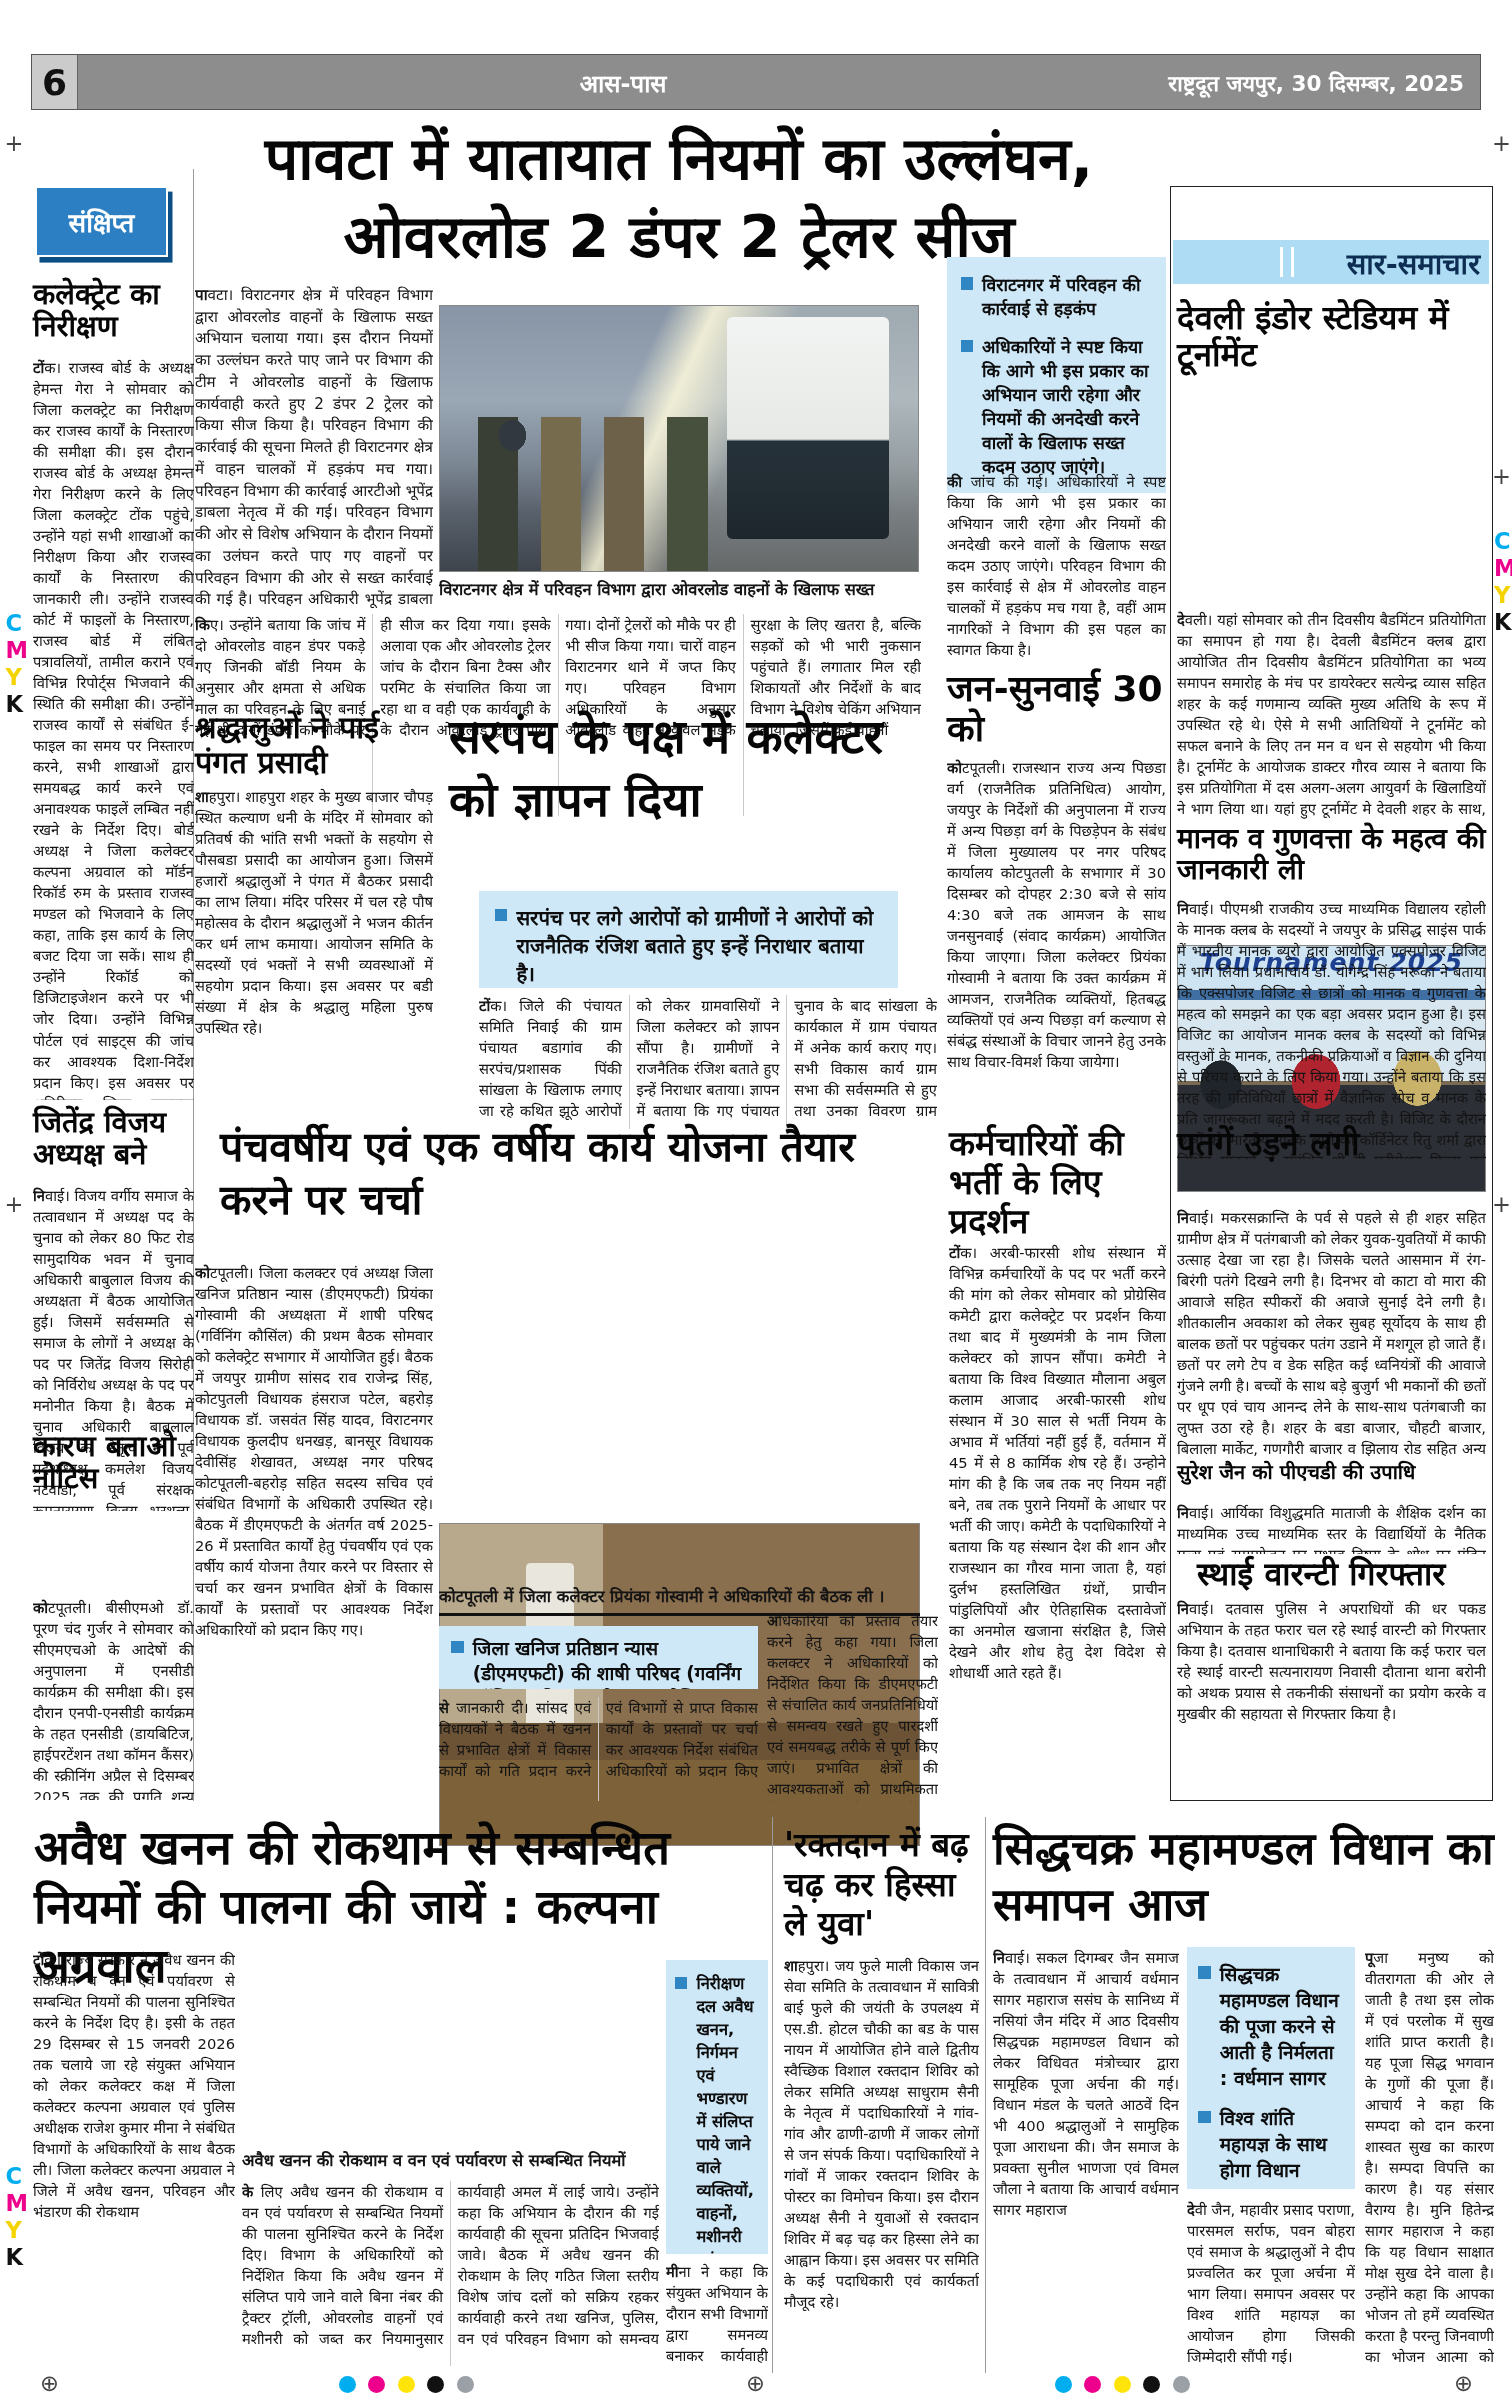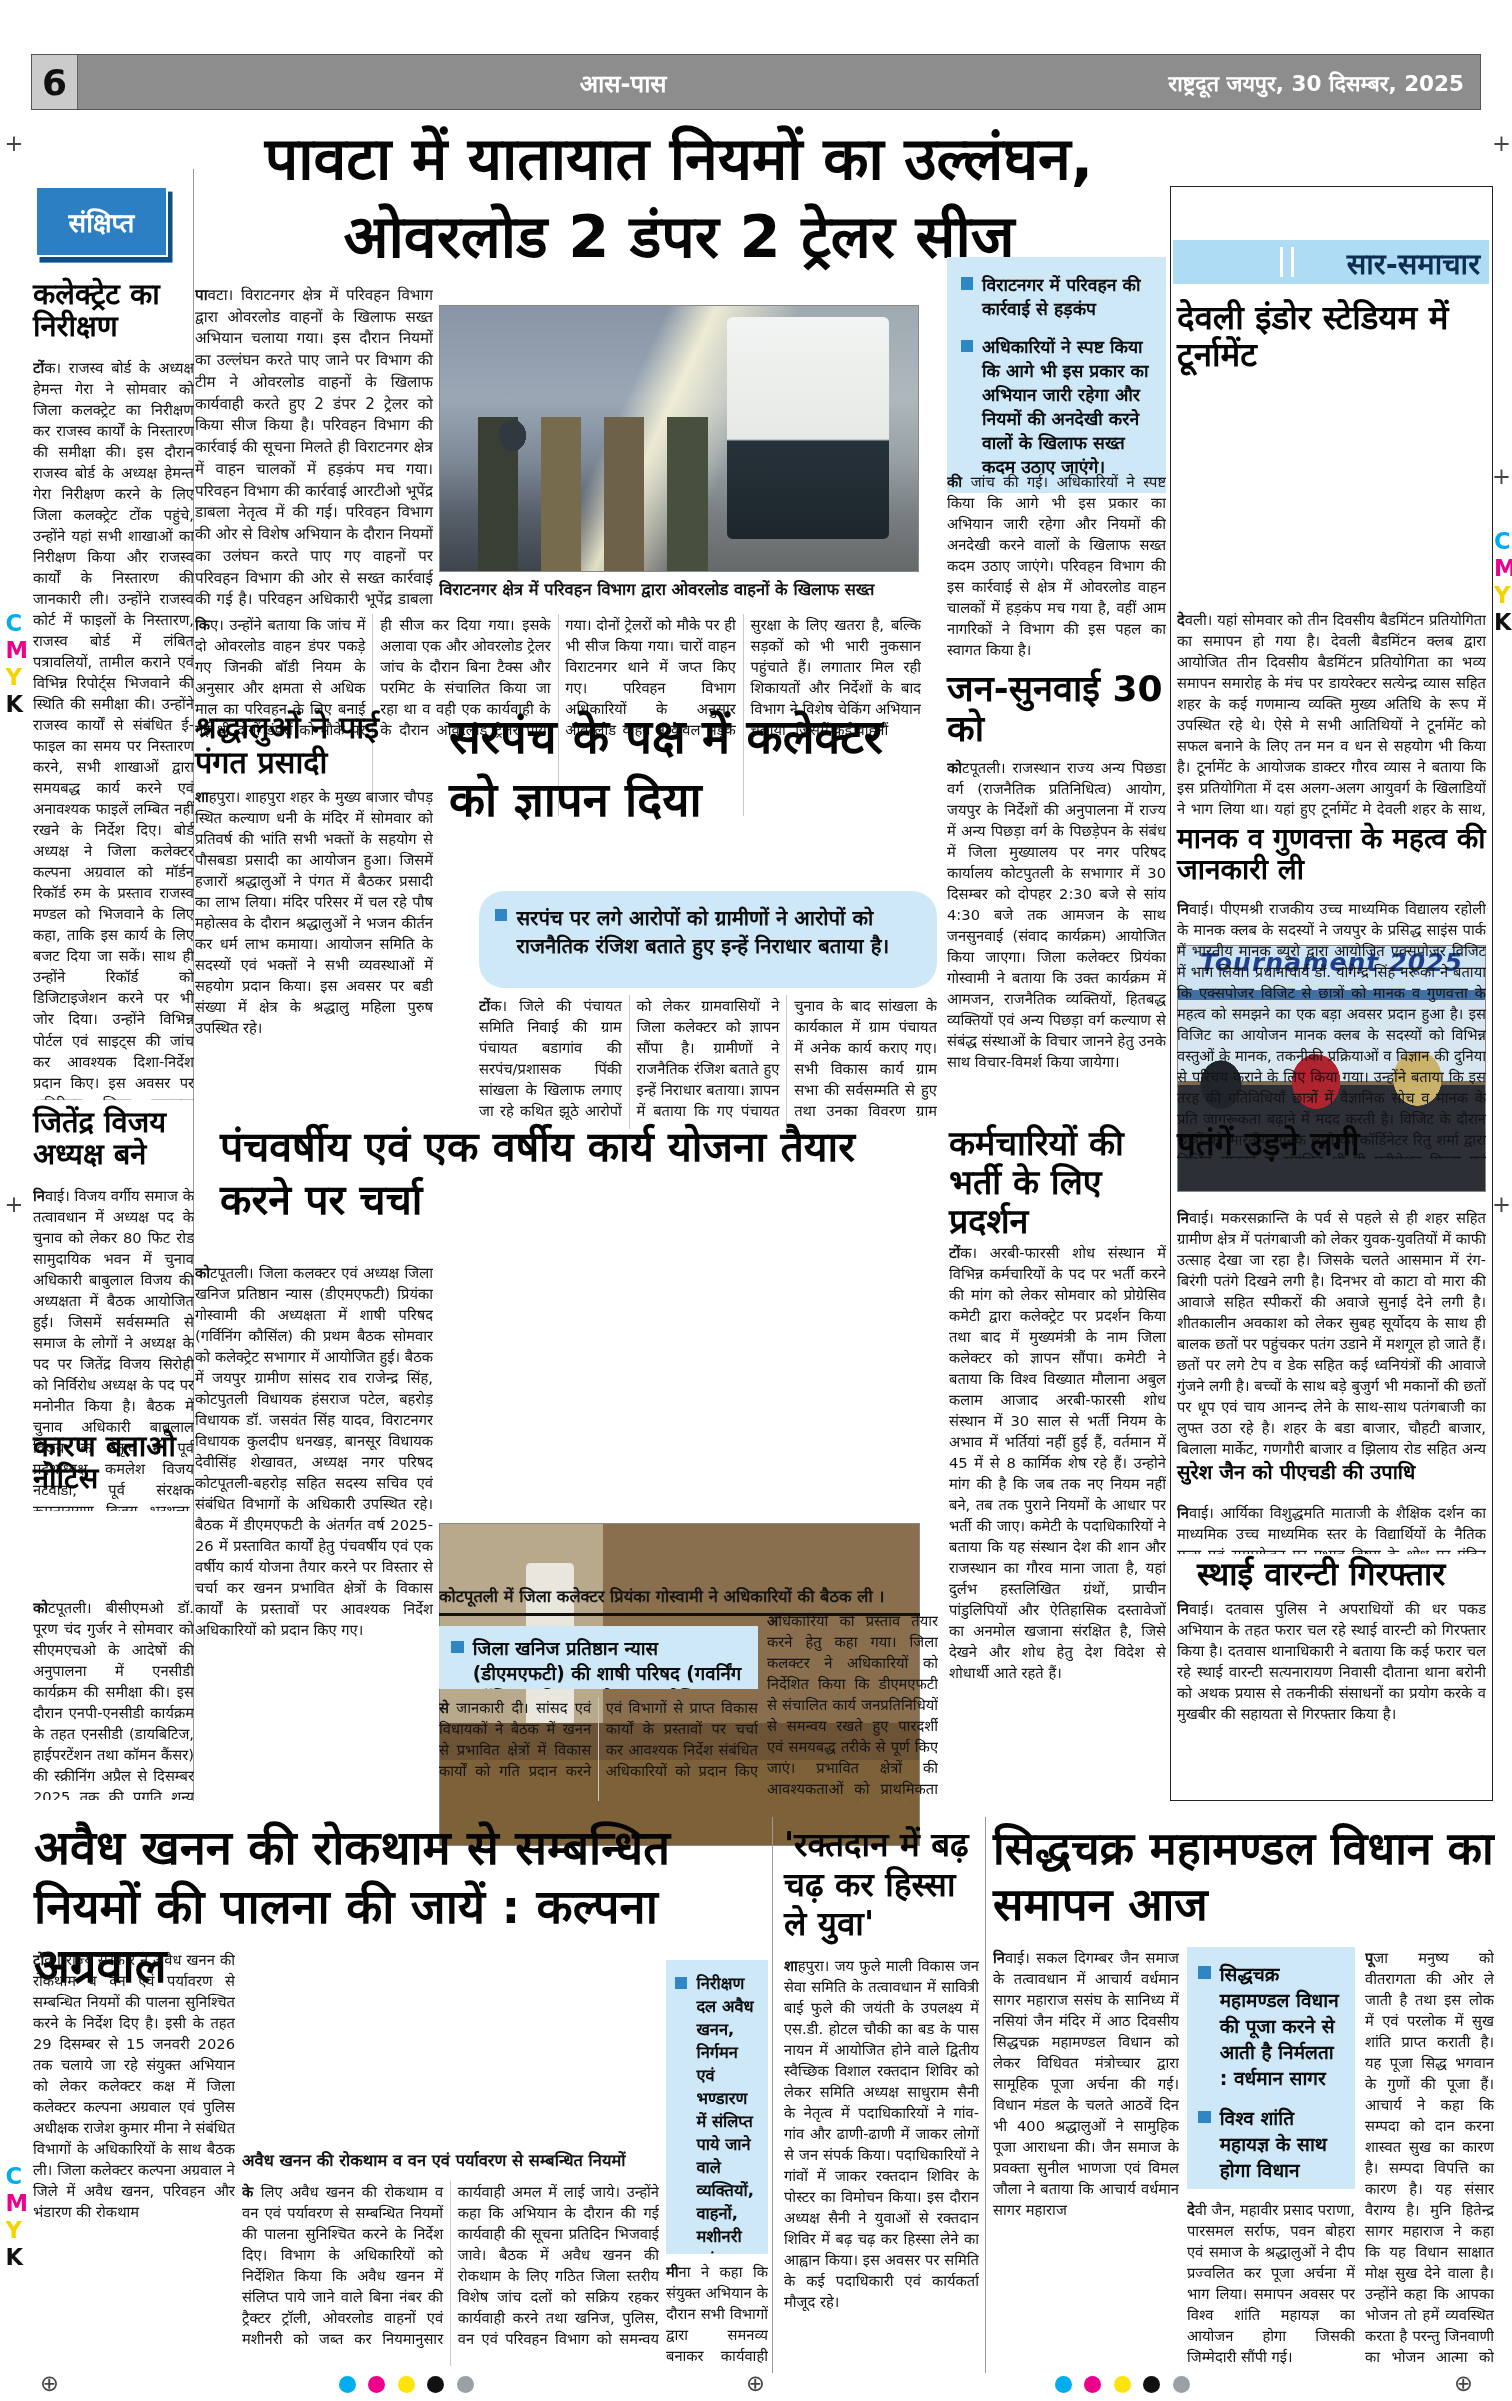--- a/index.html
+++ b/index.html
@@ -131,21 +131,21 @@
   <div class="abs bt" style="left:947px;top:471px;width:219px;height:186px;">की जांच की गई। अधिकारियों ने स्पष्ट किया कि आगे भी इस प्रकार का अभियान जारी रहेगा और नियमों की अनदेखी करने वालों के खिलाफ सख्त कदम उठाए जाएंगे। परिवहन विभाग की इस कार्रवाई से क्षेत्र में ओवरलोड वाहन चालकों में हड़कंप मच गया है, वहीं आम नागरिकों ने विभाग की इस पहल का स्वागत किया है।</div>
   <div class="abs bt cols4" style="left:195px;top:614px;width:726px;height:202px;">किए। उन्होंने बताया कि जांच में दो ओवरलोड वाहन डंपर पकड़े गए जिनकी बॉडी नियम के अनुसार और क्षमता से अधिक माल का परिवहन के लिए बनाई गई थी दोनों डंपरों को मौके पर ही सीज कर दिया गया। इसके अलावा एक और ओवरलोड ट्रेलर जांच के दौरान बिना टैक्स और परमिट के संचालित किया जा रहा था व वही एक कार्यवाही के के दौरान ओवरलोड ट्रेलर पाया गया। दोनों ट्रेलरों को मौके पर ही भी सीज किया गया। चारों वाहन विराटनगर थाने में जप्त किए गए। परिवहन विभाग अधिकारियों के अनुसार ओवरलोड वाहन न केवल सड़क सुरक्षा के लिए खतरा है, बल्कि सड़कों को भी भारी नुकसान पहुंचाते हैं। लगातार मिल रही शिकायतों और निर्देशों के बाद विभाग ने विशेष चेकिंग अभियान चलाया, जिसमें कई वाहनों</div>
 
   <div class="abs h-big" style="left:947px;top:669px;width:219px;font-size:36px;line-height:1.1;">जन-सुनवाई 30 को</div>
   <div class="abs bt" style="left:947px;top:757px;width:219px;height:343px;">कोटपूतली। राजस्थान राज्य अन्य पिछडा वर्ग (राजनैतिक प्रतिनिधित्व) आयोग, जयपुर के निर्देशों की अनुपालना में राज्य में अन्य पिछड़ा वर्ग के पिछड़ेपन के संबंध में जिला मुख्यालय पर नगर परिषद कार्यालय कोटपुतली के सभागार में 30 दिसम्बर को दोपहर 2:30 बजे से सांय 4:30 बजे तक आमजन के साथ जनसुनवाई (संवाद कार्यक्रम) आयोजित किया जाएगा। जिला कलेक्टर प्रियंका गोस्वामी ने बताया कि उक्त कार्यक्रम में आमजन, राजनैतिक व्यक्तियों, हितबद्ध व्यक्तियों एवं अन्य पिछड़ा वर्ग कल्याण से संबंद्ध संस्थाओं के विचार जानने हेतु उनके साथ विचार-विमर्श किया जायेगा।</div>
 
   <div class="abs h-big" style="left:195px;top:710px;width:238px;font-size:30.5px;line-height:1.15;">श्रद्धालुओं ने पाई पंगत प्रसादी</div>
   <div class="abs bt" style="left:195px;top:786px;width:238px;height:316px;">शाहपुरा। शाहपुरा शहर के मुख्य बाजार चौपड़ स्थित कल्याण धनी के मंदिर में सोमवार को प्रतिवर्ष की भांति सभी भक्तों के सहयोग से पौसबडा प्रसादी का आयोजन हुआ। जिसमें हजारों श्रद्धालुओं ने पंगत में बैठकर प्रसादी का लाभ लिया। मंदिर परिसर में चल रहे पौष महोत्सव के दौरान श्रद्धालुओं ने भजन कीर्तन कर धर्म लाभ कमाया। आयोजन समिति के सदस्यों एवं भक्तों ने सभी व्यवस्थाओं में सहयोग प्रदान किया। इस अवसर पर बडी संख्या में क्षेत्र के श्रद्धालु महिला पुरुष उपस्थित रहे।</div>
 
   <div class="abs h-big" style="left:449px;top:705px;width:488px;font-size:47px;line-height:1.35;">सरपंच के पक्ष में कलेक्टर को ज्ञापन दिया</div>
-  <div class="abs hl" style="left:479px;top:891px;width:458px;height:97px;padding:12.4px 16px;border-radius:25px;">
+  <div class="abs hl" style="left:479px;top:891px;width:419px;height:97px;padding:12.4px 16px;">
     <div class="hl-item" style="font-size:20.3px;">
         <span class="sq"></span>
         <span>सरपंच पर लगे आरोपों को ग्रामीणों ने आरोपों को राजनैतिक रंजिश बताते हुए इन्हें निराधार बताया है।</span>
       </div>
   </div>
   <div class="abs bt cols3" style="left:479px;top:995px;width:458px;height:134px;">टोंक। जिले की पंचायत समिति निवाई की ग्राम पंचायत बडागांव की सरपंच/प्रशासक पिंकी सांखला के खिलाफ लगाए जा रहे कथित झूठे आरोपों को लेकर ग्रामवासियों ने जिला कलेक्टर को ज्ञापन सौंपा है। ग्रामीणों ने राजनैतिक रंजिश बताते हुए इन्हें निराधार बताया। ज्ञापन में बताया कि गए पंचायत चुनाव के बाद सांखला के कार्यकाल में ग्राम पंचायत में अनेक कार्य कराए गए। सभी विकास कार्य ग्राम सभा की सर्वसम्मति से हुए तथा उनका विवरण ग्राम सभा की बैठकों और केश बुक रिकॉर्ड में विधिवत दर्ज है, वही ग्रामीणों ने कार्यों की गुणवत्ता और पारदर्शिता पर संतोष जताया। ग्रामीणों का कहना है कि सरपंच सांखला द्वारा किसी भी विकास कार्य में भेदभाव नहीं किया गया और पिछले पाँच वर्षों से अधिक समय में न तो कोई विवाद सामने आया और न ही सरकारी धन के दुरुपयोग का कोई आरोप सिद्ध हुआ है। इसके बावजूद कुछ लोग चुनावी रंजिश और वैचारिक मतभेदों के चलते सरपंच पिंकी साँखला एवं उनके पति विनोद साँखला को बदनाम करने का प्रयास कर रहे है। इस दौरान ग्रामीणों ने जिला कलेक्टर से मांग की है कि सरपंच के खिलाफ दी जा रही झूठी शिकायतों की निष्पक्ष जांच कराई जाए और दोषियों के खिलाफ उचित कार्रवाई की जाए, ताकि जनप्रतिनिधि की छवि को नुकसान न पहुंचे।</div>
 
   <div class="abs h-big" style="left:220px;top:1121px;width:700px;font-size:41px;line-height:1.3;">पंचवर्षीय एवं एक वर्षीय कार्य योजना तैयार करने पर चर्चा</div>
   <div class="abs bt" style="left:195px;top:1262px;width:238px;height:539px;">कोटपूतली। जिला कलक्टर एवं अध्यक्ष जिला खनिज प्रतिष्ठान न्यास (डीएमएफटी) प्रियंका गोस्वामी की अध्यक्षता में शाषी परिषद (गर्विनिंग कौसिंल) की प्रथम बैठक सोमवार को कलेक्ट्रेट सभागार में आयोजित हुई। बैठक में जयपुर ग्रामीण सांसद राव राजेन्द्र सिंह, कोटपुतली विधायक हंसराज पटेल, बहरोड़ विधायक डॉ. जसवंत सिंह यादव, विराटनगर विधायक कुलदीप धनखड़, बानसूर विधायक देवीसिंह शेखावत, अध्यक्ष नगर परिषद कोटपूतली-बहरोड़ सहित सदस्य सचिव एवं संबंधित विभागों के अधिकारी उपस्थित रहे। बैठक में डीएमएफटी के अंतर्गत वर्ष 2025-26 में प्रस्तावित कार्यों हेतु पंचवर्षीय एवं एक वर्षीय कार्य योजना तैयार करने पर विस्तार से चर्चा कर खनन प्रभावित क्षेत्रों के विकास कार्यों के प्रस्तावों पर आवश्यक निर्देश अधिकारियों को प्रदान किए गए।</div>
   <div class="abs ph ph-meet" style="left:439px;top:1256px;width:481px;height:323px;"></div>

